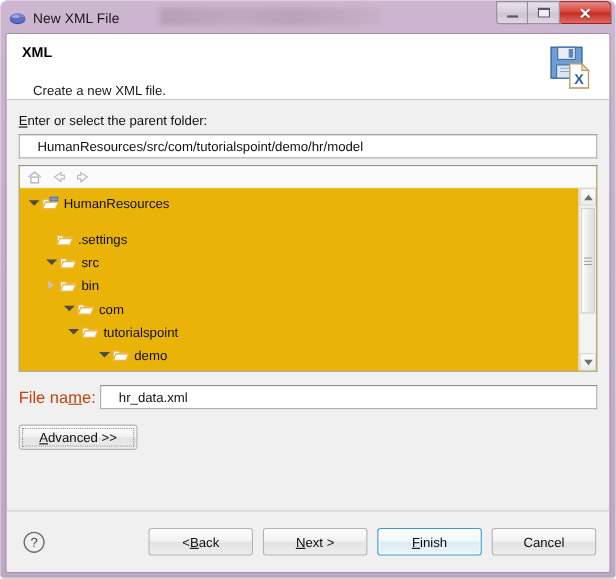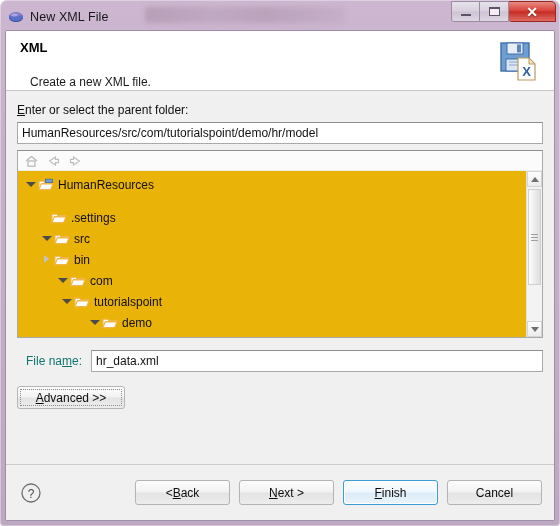--- a/index.html
+++ b/index.html
@@ -132,21 +132,21 @@
   }
   .mn { text-decoration: underline; }
 
   .textfield {
     height: 22px;
     background: #fff;
     border: 1px solid #a9a9a9;
     border-top-color: #8e8e8e;
     display: flex;
     align-items: center;
-    padding: 0 4px;
+    padding: 0 16px;
     font-size: 12px;
     color: #111;
   }
 
   
   #tree-panel {
     margin-top: 6px;
     height: 188px;
     background: #eab308;
     border: 1px solid #a9a9a9;
@@ -257,25 +257,24 @@
     margin: 2px 0;
   }
 
   
   #filename-row {
     margin-top: 12px;
     display: flex;
     align-items: center;
   }
   #filename-label {
-    font-size: 12px;
-    color: #0f766e;
+    font-size: 15px;
+    color: #c2410c;
     width: 74px;
     flex: 0 0 auto;
-    text-align: center;
   }
   #filename-input {
     flex: 1 1 auto;
     height: 22px;
   }
 
   
   #adv-wrap { margin-top: 14px; }
   .btn {
     font-size: 12px;

